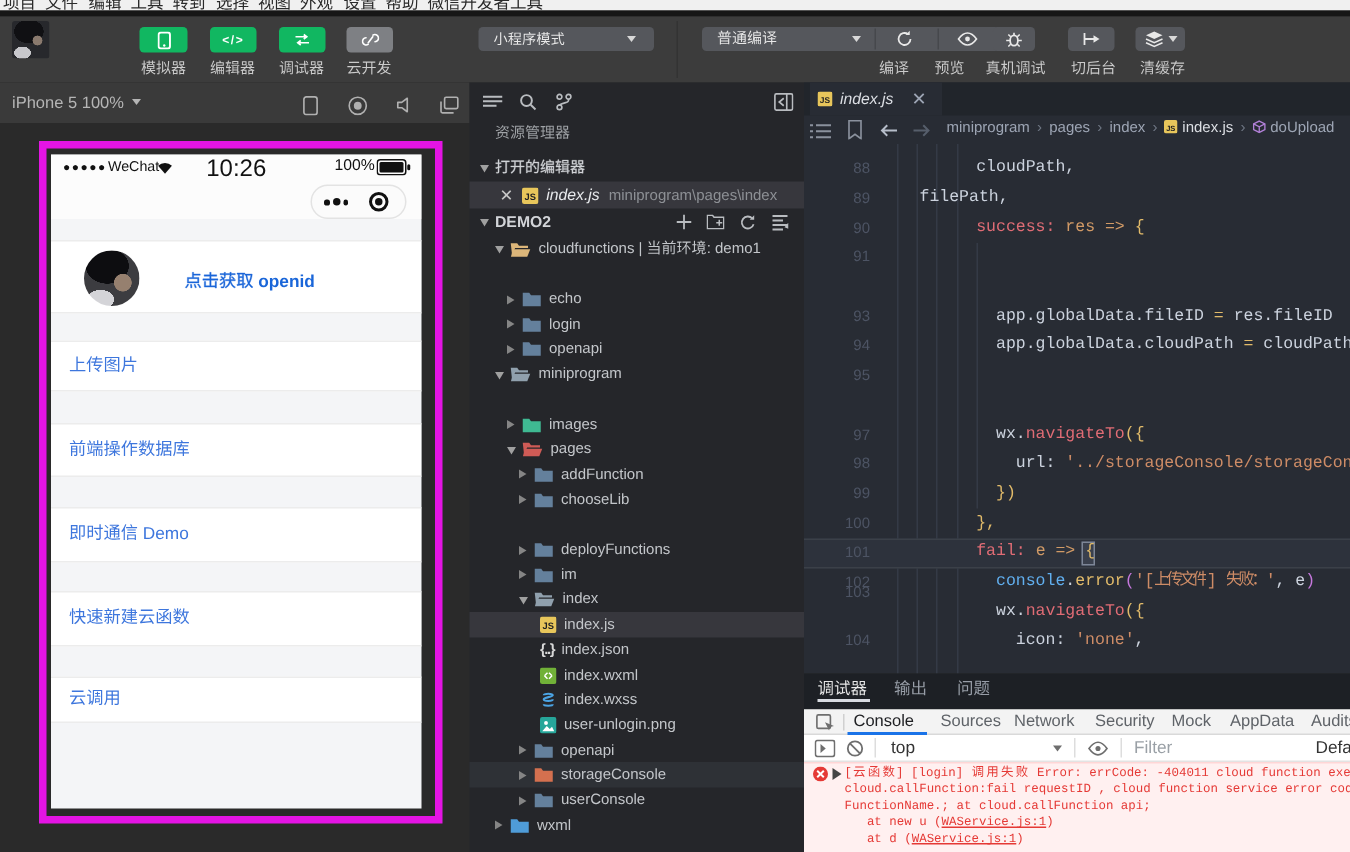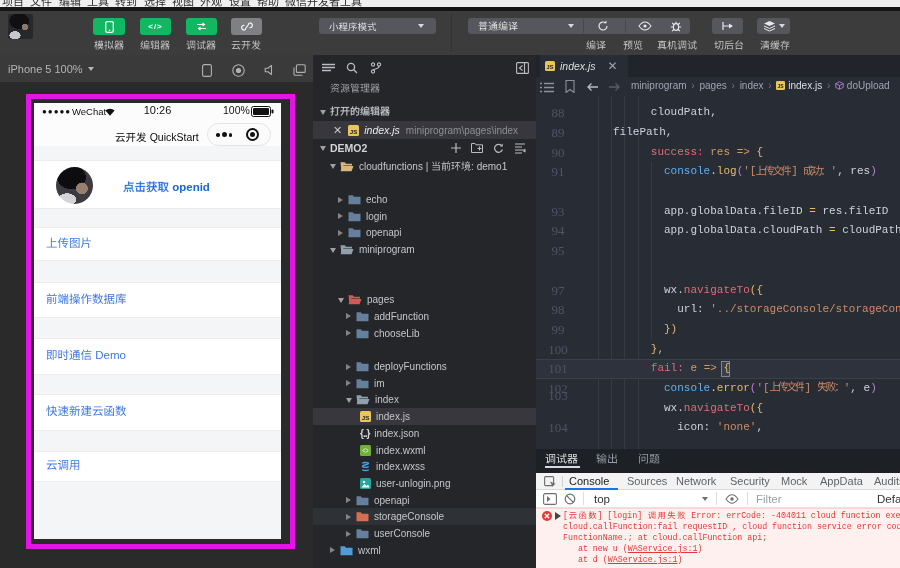--- a/index.html
+++ b/index.html
@@ -8,21 +8,21 @@
 .gbtn{position:absolute;top:7px;height:17px;border-radius:3px;background:#11b761;display:flex;align-items:center;justify-content:center}
 .lbl{position:absolute;top:29px;font-size:10px;color:#cbcbcb;text-align:center;white-space:nowrap}
 .drop{position:absolute;top:7px;height:16px;border-radius:3px;background:#55575c;color:#e8e8e8;font-size:11px;display:flex;align-items:center}
 .caret{width:0;height:0;border-left:3.5px solid transparent;border-right:3.5px solid transparent;border-top:4px solid #d8d8d8}
 .simic{position:absolute;top:9px}
 .trow{position:absolute;left:313px;width:223px;height:17px;display:flex;align-items:center;font-size:10px;color:#c3c6ca;white-space:nowrap}
 .arr{width:0;height:0;border-top:3.5px solid transparent;border-bottom:3.5px solid transparent;border-left:5px solid #858585;margin-right:5px;flex:none}
 .ard{width:0;height:0;border-left:3.5px solid transparent;border-right:3.5px solid transparent;border-top:5px solid #a0a0a0;margin-right:4px;margin-top:1px;flex:none}
 .fi{flex:none;margin-right:5px}
 .cl{position:absolute;left:598px;white-space:pre;font-family:"Liberation Mono",monospace;font-size:11px;line-height:19.7px;color:#ccd3de}
-.ln{position:absolute;width:44px;text-align:center;font-family:Liberation Serif, serif;font-size:13px;color:#4d5464;line-height:19.7px}
+.ln{position:absolute;width:44px;text-align:right;font-family:Liberation Sans, sans-serif;font-size:10px;color:#4d5464;line-height:19.7px}
 .red{color:#e06c75}.orn{color:#d19a66}.gold{color:#e2bb6a}.blu{color:#61afef}.pnk{color:#c678dd}.str{color:#ce8c66}
 .ctab{font-size:11px;color:#5f6368}
 </style></head><body>
 <div id="root">
 <svg width="0" height="0" style="position:absolute">
       <defs>
         <path id="g9879" d="M618 500V289C618 184 591 56 319 -19C335 -34 357 -61 366 -77C649 12 693 158 693 289V500ZM689 91C766 41 864 -31 911 -79L961 -26C913 21 813 90 736 138ZM29 184 48 106C140 137 262 179 379 219L369 284L247 247V650H363V722H46V650H172V225ZM417 624V153H490V556H816V155H891V624H655C670 655 686 692 702 728H957V796H381V728H613C603 694 591 656 578 624Z"></path>
         <path id="g76ee" d="M233 470H759V305H233ZM233 542V704H759V542ZM233 233H759V67H233ZM158 778V-74H233V-6H759V-74H837V778Z"></path>
         <path id="g6587" d="M423 823C453 774 485 707 497 666L580 693C566 734 531 799 501 847ZM50 664V590H206C265 438 344 307 447 200C337 108 202 40 36 -7C51 -25 75 -60 83 -78C250 -24 389 48 502 146C615 46 751 -28 915 -73C928 -52 950 -20 967 -4C807 36 671 107 560 201C661 304 738 432 796 590H954V664ZM504 253C410 348 336 462 284 590H711C661 455 592 344 504 253Z"></path>
         <path id="g4ef6" d="M317 341V268H604V-80H679V268H953V341H679V562H909V635H679V828H604V635H470C483 680 494 728 504 775L432 790C409 659 367 530 309 447C327 438 359 420 373 409C400 451 425 504 446 562H604V341ZM268 836C214 685 126 535 32 437C45 420 67 381 75 363C107 397 137 437 167 480V-78H239V597C277 667 311 741 339 815Z"></path>
@@ -292,32 +292,27 @@
 
  <div class="ab" style="left:26px;top:39px;width:269px;height:455px;border:5px solid #e414e4"></div>
 
  <div class="ab" style="left:34px;top:48px;width:247px;height:436px;background:#f4f5f7;overflow:hidden">
   <div class="ab" style="left:0;top:0;width:247px;height:43px;background:#fcfcfc"></div>
   <div class="ab" style="left:8px;top:4px;font-size:8px;color:#111;letter-spacing:1px">●●●●●</div>
   <div class="ab" style="left:38px;top:2.5px;font-size:9.5px;color:#111">WeChat</div>
   <svg class="ab" style="left:71px;top:5px" width="10" height="8" viewBox="0 0 13 10">
           <path d="M0.5 3A9 9 0 0 1 12.5 3L6.5 10z" fill="#111"></path>
         </svg>
-  <div class="ab" style="left:0;top:1px;width:247px;text-align:center;font-size:11px;color:#111">10:26</div>
+  <div class="ab" style="left:0;top:1px;width:247px;text-align:center;font-size:16px;color:#111">10:26</div>
   <div class="ab" style="left:189px;top:1px;font-size:10.5px;color:#111">100%</div>
   <svg class="ab" style="left:217px;top:3px" width="23" height="11" viewBox="0 0 23 11">
           <rect x="0.5" y="0.5" width="19" height="10" rx="2" fill="none" stroke="#111"></rect>
           <rect x="2" y="2" width="16" height="7" rx="1" fill="#111"></rect>
           <rect x="20.5" y="3.5" width="2" height="4" rx="1" fill="#111"></rect>
         </svg>
-  <div class="ab" style="left:23px;top:28px;width:200px;text-align:center;font-size:10.5px;color:#0a0a0a"><svg class="cj" width="31.5" height="10.5" viewBox="0 0 3000 1000">
-            <use href="#g4e91" transform="translate(0,880) scale(1,-1)"></use>
-            <use href="#g5f00" transform="translate(1000,880) scale(1,-1)"></use>
-            <use href="#g53d1" transform="translate(2000,880) scale(1,-1)"></use>
-          </svg> QuickStart</div>
   <div class="ab" style="left:173px;top:20px;width:64px;height:23px;border:1px solid #e3e3e3;border-radius:12px;background:#fbfbfb">
     <span class="ab" style="left:8px;top:9px;width:3.5px;height:3.5px;border-radius:50%;background:#111"></span>
     <span class="ab" style="left:13.5px;top:8px;width:5px;height:5px;border-radius:50%;background:#111"></span>
     <span class="ab" style="left:20.5px;top:9px;width:3.5px;height:3.5px;border-radius:50%;background:#111"></span>
     <span class="ab" style="left:38px;top:4px;width:13px;height:13px;border:2.2px solid #111;border-radius:50%"></span>
     <span class="ab" style="left:41.7px;top:7.7px;width:5.6px;height:5.6px;border-radius:50%;background:#111"></span>
   </div>
 
   <div class="ab" style="left:0;top:57px;width:247px;height:49px;background:#fff;border-top:1px solid #ececec;border-bottom:1px solid #ececec"></div>
   <div class="ab" style="left:22px;top:64px;width:37px;height:37px;border-radius:50%;background-image:radial-gradient(circle at 70% 58%,#96806f 0 17%,transparent 18%),radial-gradient(ellipse 40% 28% at 30% 88%,#d4d4d8 0 60%,transparent 61%),radial-gradient(ellipse 55% 45% at 42% 28%,#0d0d10 0 70%,transparent 71%);background-color:#3c3c40"></div>
@@ -470,20 +465,27 @@
       <span>openapi</span>
     </div>
 <div class="trow" style="top:241.1px;padding-left:17px">
       <span class="ard"></span>
       <svg class="fi" width="14" height="11" viewBox="0 0 14 11">
         <path d="M0.5 1.2h4.3l1.2 1.6h6v1.6h-8.6l-2 5z" fill="#90a0ad"></path>
         <path d="M2 5.1h11.5l-2 5.1H.6z" fill="#90a0ad"></path>
       </svg>
       <span>miniprogram</span>
     </div>
+<div class="trow" style="top:274.5px;padding-left:25px">
+      <span class="arr"></span>
+      <svg class="fi" width="13" height="11" viewBox="0 0 13 11">
+        <path d="M0.5 1.2h4.3l1.2 1.6h6.5v7.4H.5z" fill="#3fb992"></path>
+      </svg>
+      <span>images</span>
+    </div>
 <div class="trow" style="top:291.2px;padding-left:25px">
       <span class="ard"></span>
       <svg class="fi" width="14" height="11" viewBox="0 0 14 11">
         <path d="M0.5 1.2h4.3l1.2 1.6h6v1.6h-8.6l-2 5z" fill="#cf5b56"></path>
         <path d="M2 5.1h11.5l-2 5.1H.6z" fill="#cf5b56"></path>
       </svg>
       <span>pages</span>
     </div>
 <div class="trow" style="top:307.9px;padding-left:33px">
       <span class="arr"></span>
@@ -621,30 +623,20 @@
 
 <div class="ab" style="left:536px;top:359.2px;width:364px;height:19.7px;background:#2d323c;border-top:1px solid #3b4048;border-bottom:1px solid #3b4048"></div>
 <div class="ab" style="left:720.5px;top:361px;width:9px;height:16px;border:1px solid #7d8697;background:#3a404d"></div>
 <div class="ln" style="left:536px;top:103.2px">88</div>
 <div class="cl" style="top:103.2px;left:650.8px">cloudPath,</div>
 <div class="ln" style="left:536px;top:123.0px">89</div>
 <div class="cl" style="top:123.0px;left:613px">filePath,</div>
 <div class="ln" style="left:536px;top:142.7px">90</div>
 <div class="cl" style="top:142.7px;left:650.8px"><span class="red">success:</span> <span class="orn">res</span> <span class="orn">=&gt;</span> <span class="gold">{</span></div>
 <div class="ln" style="left:536px;top:162.3px">91</div>
-<div class="cl" style="top:162.3px;left:664.0px"><span class="blu">console</span>.<span class="gold">log</span><span class="pnk">(</span><span class="str">'[<svg class="cj" width="34.8" height="11" viewBox="0 0 3164 1000">
-          <use href="#g4e0a" transform="translate(-105,880) scale(1,-1)"></use>
-          <use href="#g4f20" transform="translate(686,880) scale(1,-1)"></use>
-          <use href="#g6587" transform="translate(1477,880) scale(1,-1)"></use>
-          <use href="#g4ef6" transform="translate(2268,880) scale(1,-1)"></use>
-        </svg>] <svg class="cj" width="26.1" height="11" viewBox="0 0 2373 1000">
-          <use href="#g6210" transform="translate(-105,880) scale(1,-1)"></use>
-          <use href="#g529f" transform="translate(686,880) scale(1,-1)"></use>
-          <use href="#gff1a" transform="translate(1477,880) scale(1,-1)"></use>
-        </svg>'</span>, res<span class="pnk">)</span></div>
 <div class="ln" style="left:536px;top:201.8px">93</div>
 <div class="cl" style="top:201.8px;left:664.0px">app.globalData.fileID <span class="gold">=</span> res.fileID</div>
 <div class="ln" style="left:536px;top:221.4px">94</div>
 <div class="cl" style="top:221.4px;left:664.0px">app.globalData.cloudPath <span class="gold">=</span> cloudPath</div>
 <div class="ln" style="left:536px;top:241.2px">95</div>
 <div class="ln" style="left:536px;top:280.5px">97</div>
 <div class="cl" style="top:280.5px;left:664.0px">wx.<span class="red">navigateTo</span><span class="gold">({</span></div>
 <div class="ln" style="left:536px;top:300.2px">98</div>
 <div class="cl" style="top:300.2px;left:677.2px">url: <span class="str">'../storageConsole/storageConsole?fileid='</span></div>
 <div class="ln" style="left:536px;top:319.9px">99</div>

